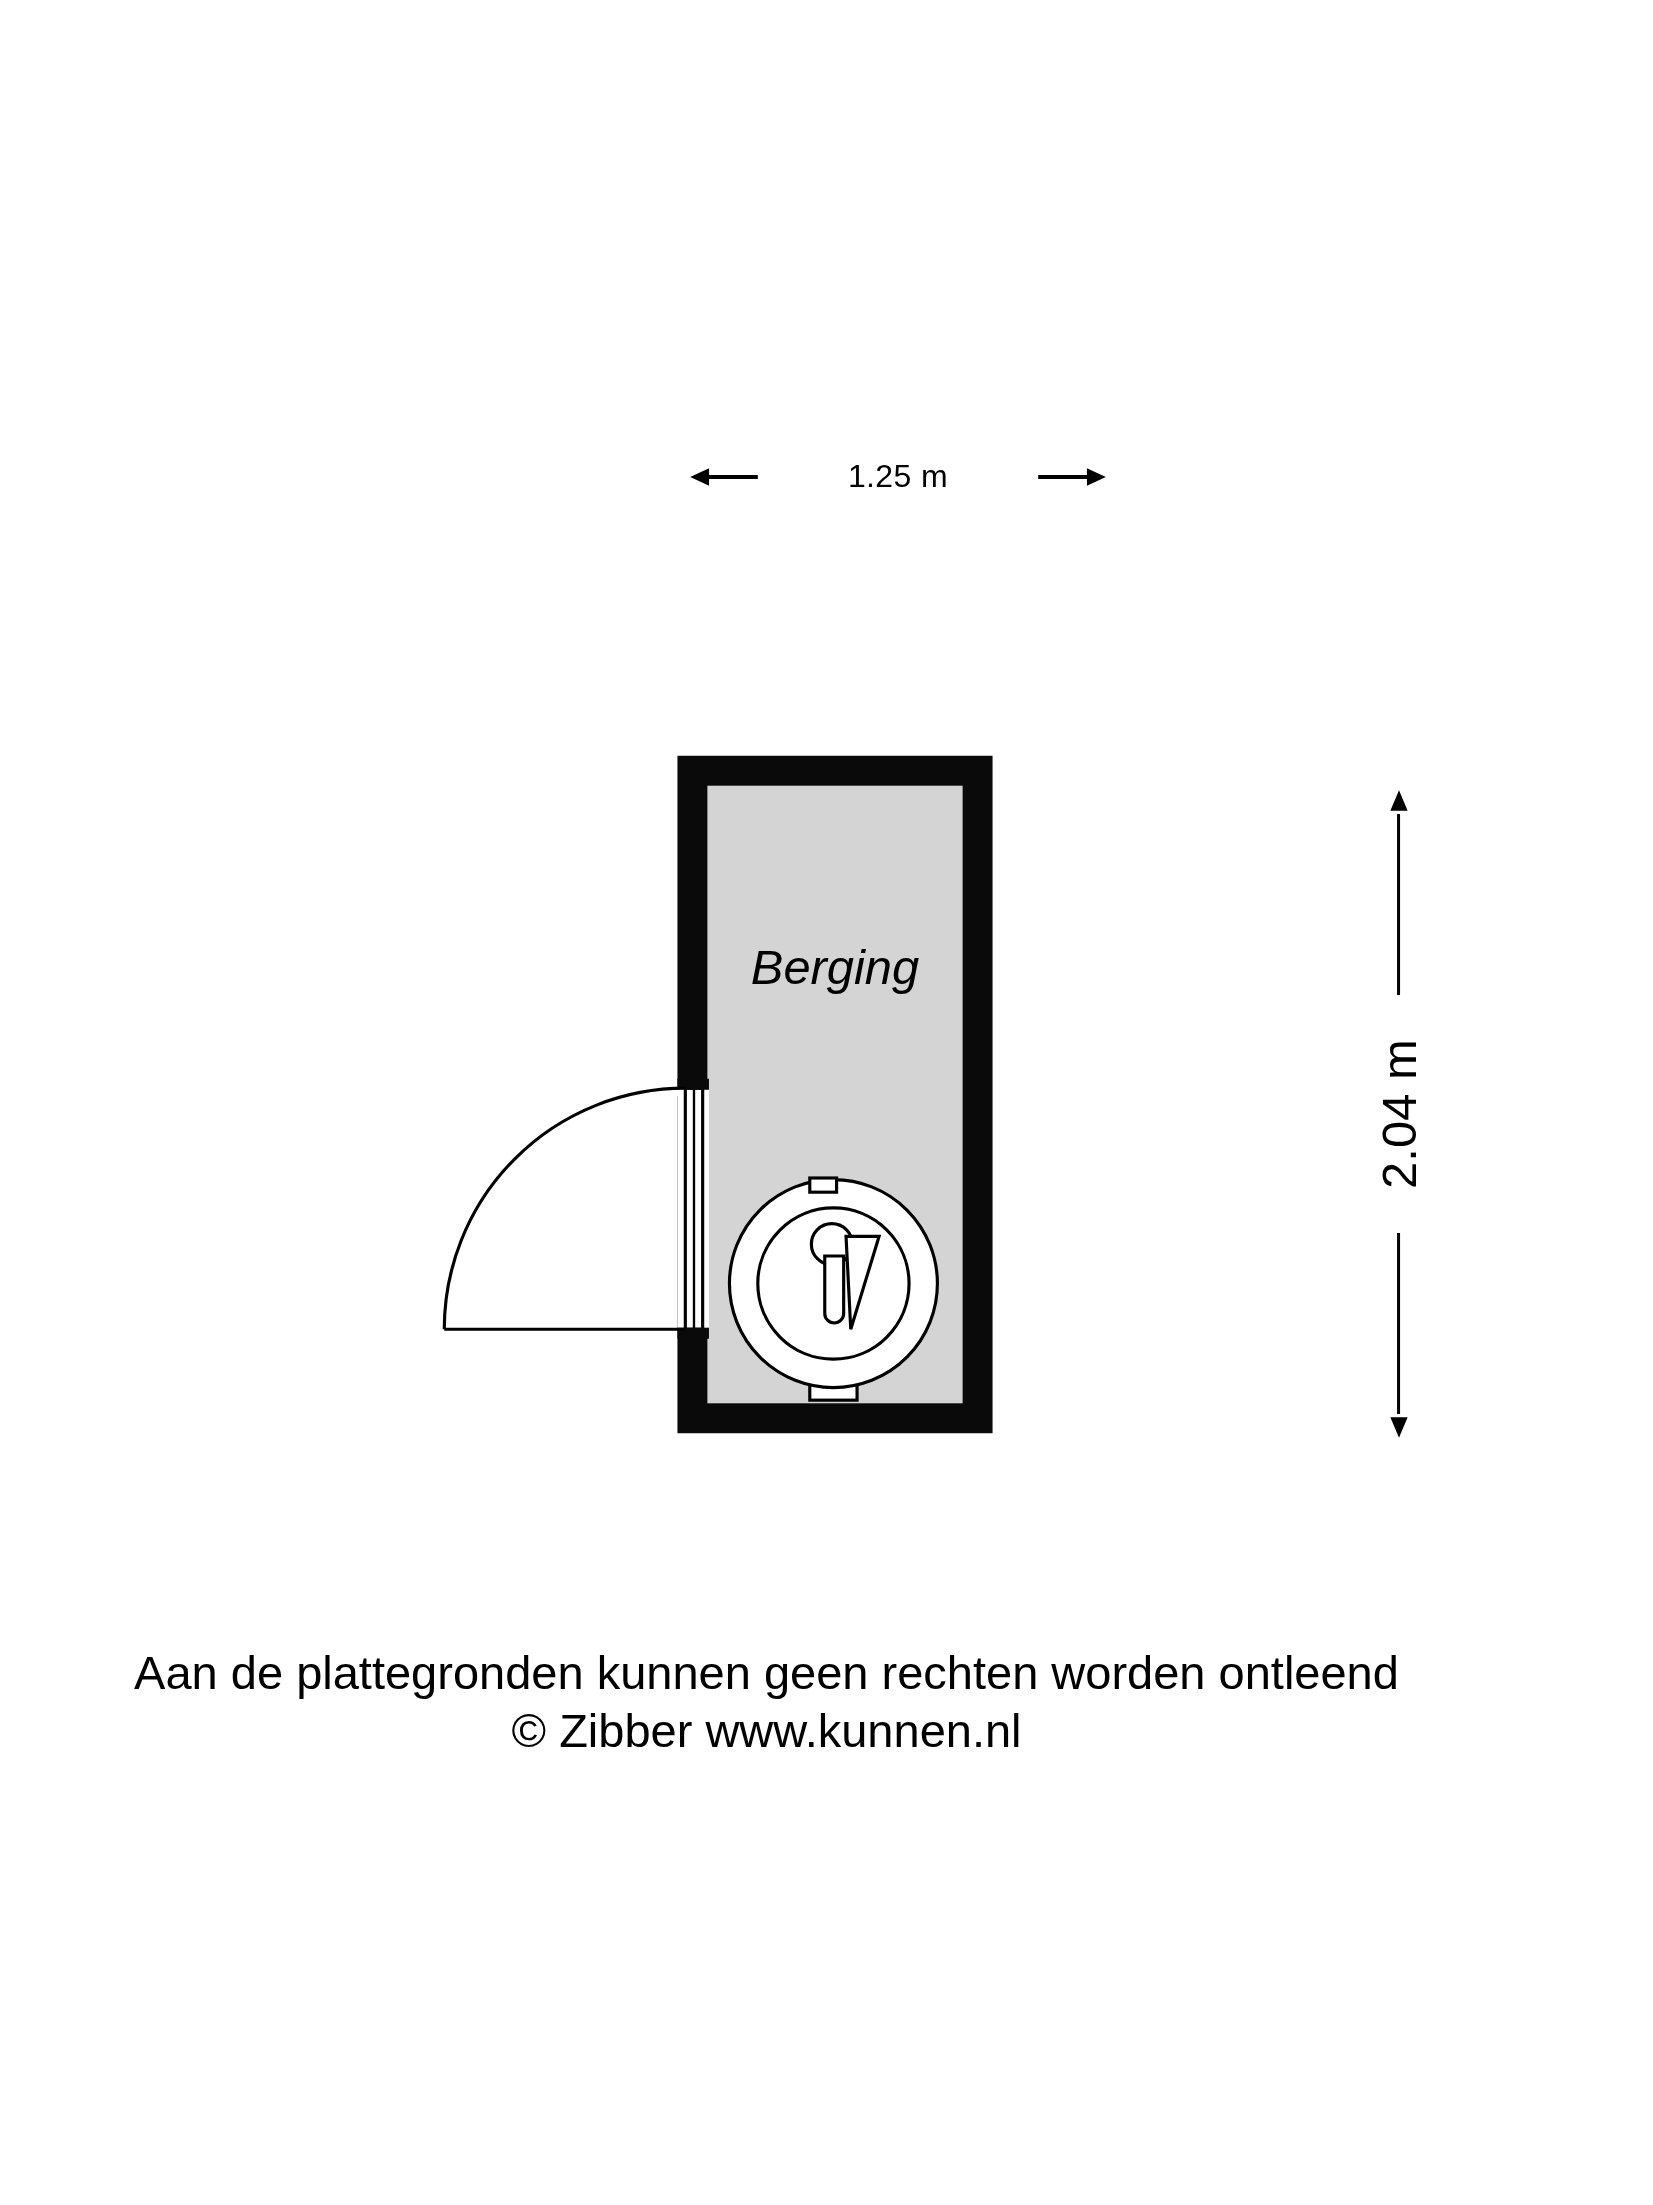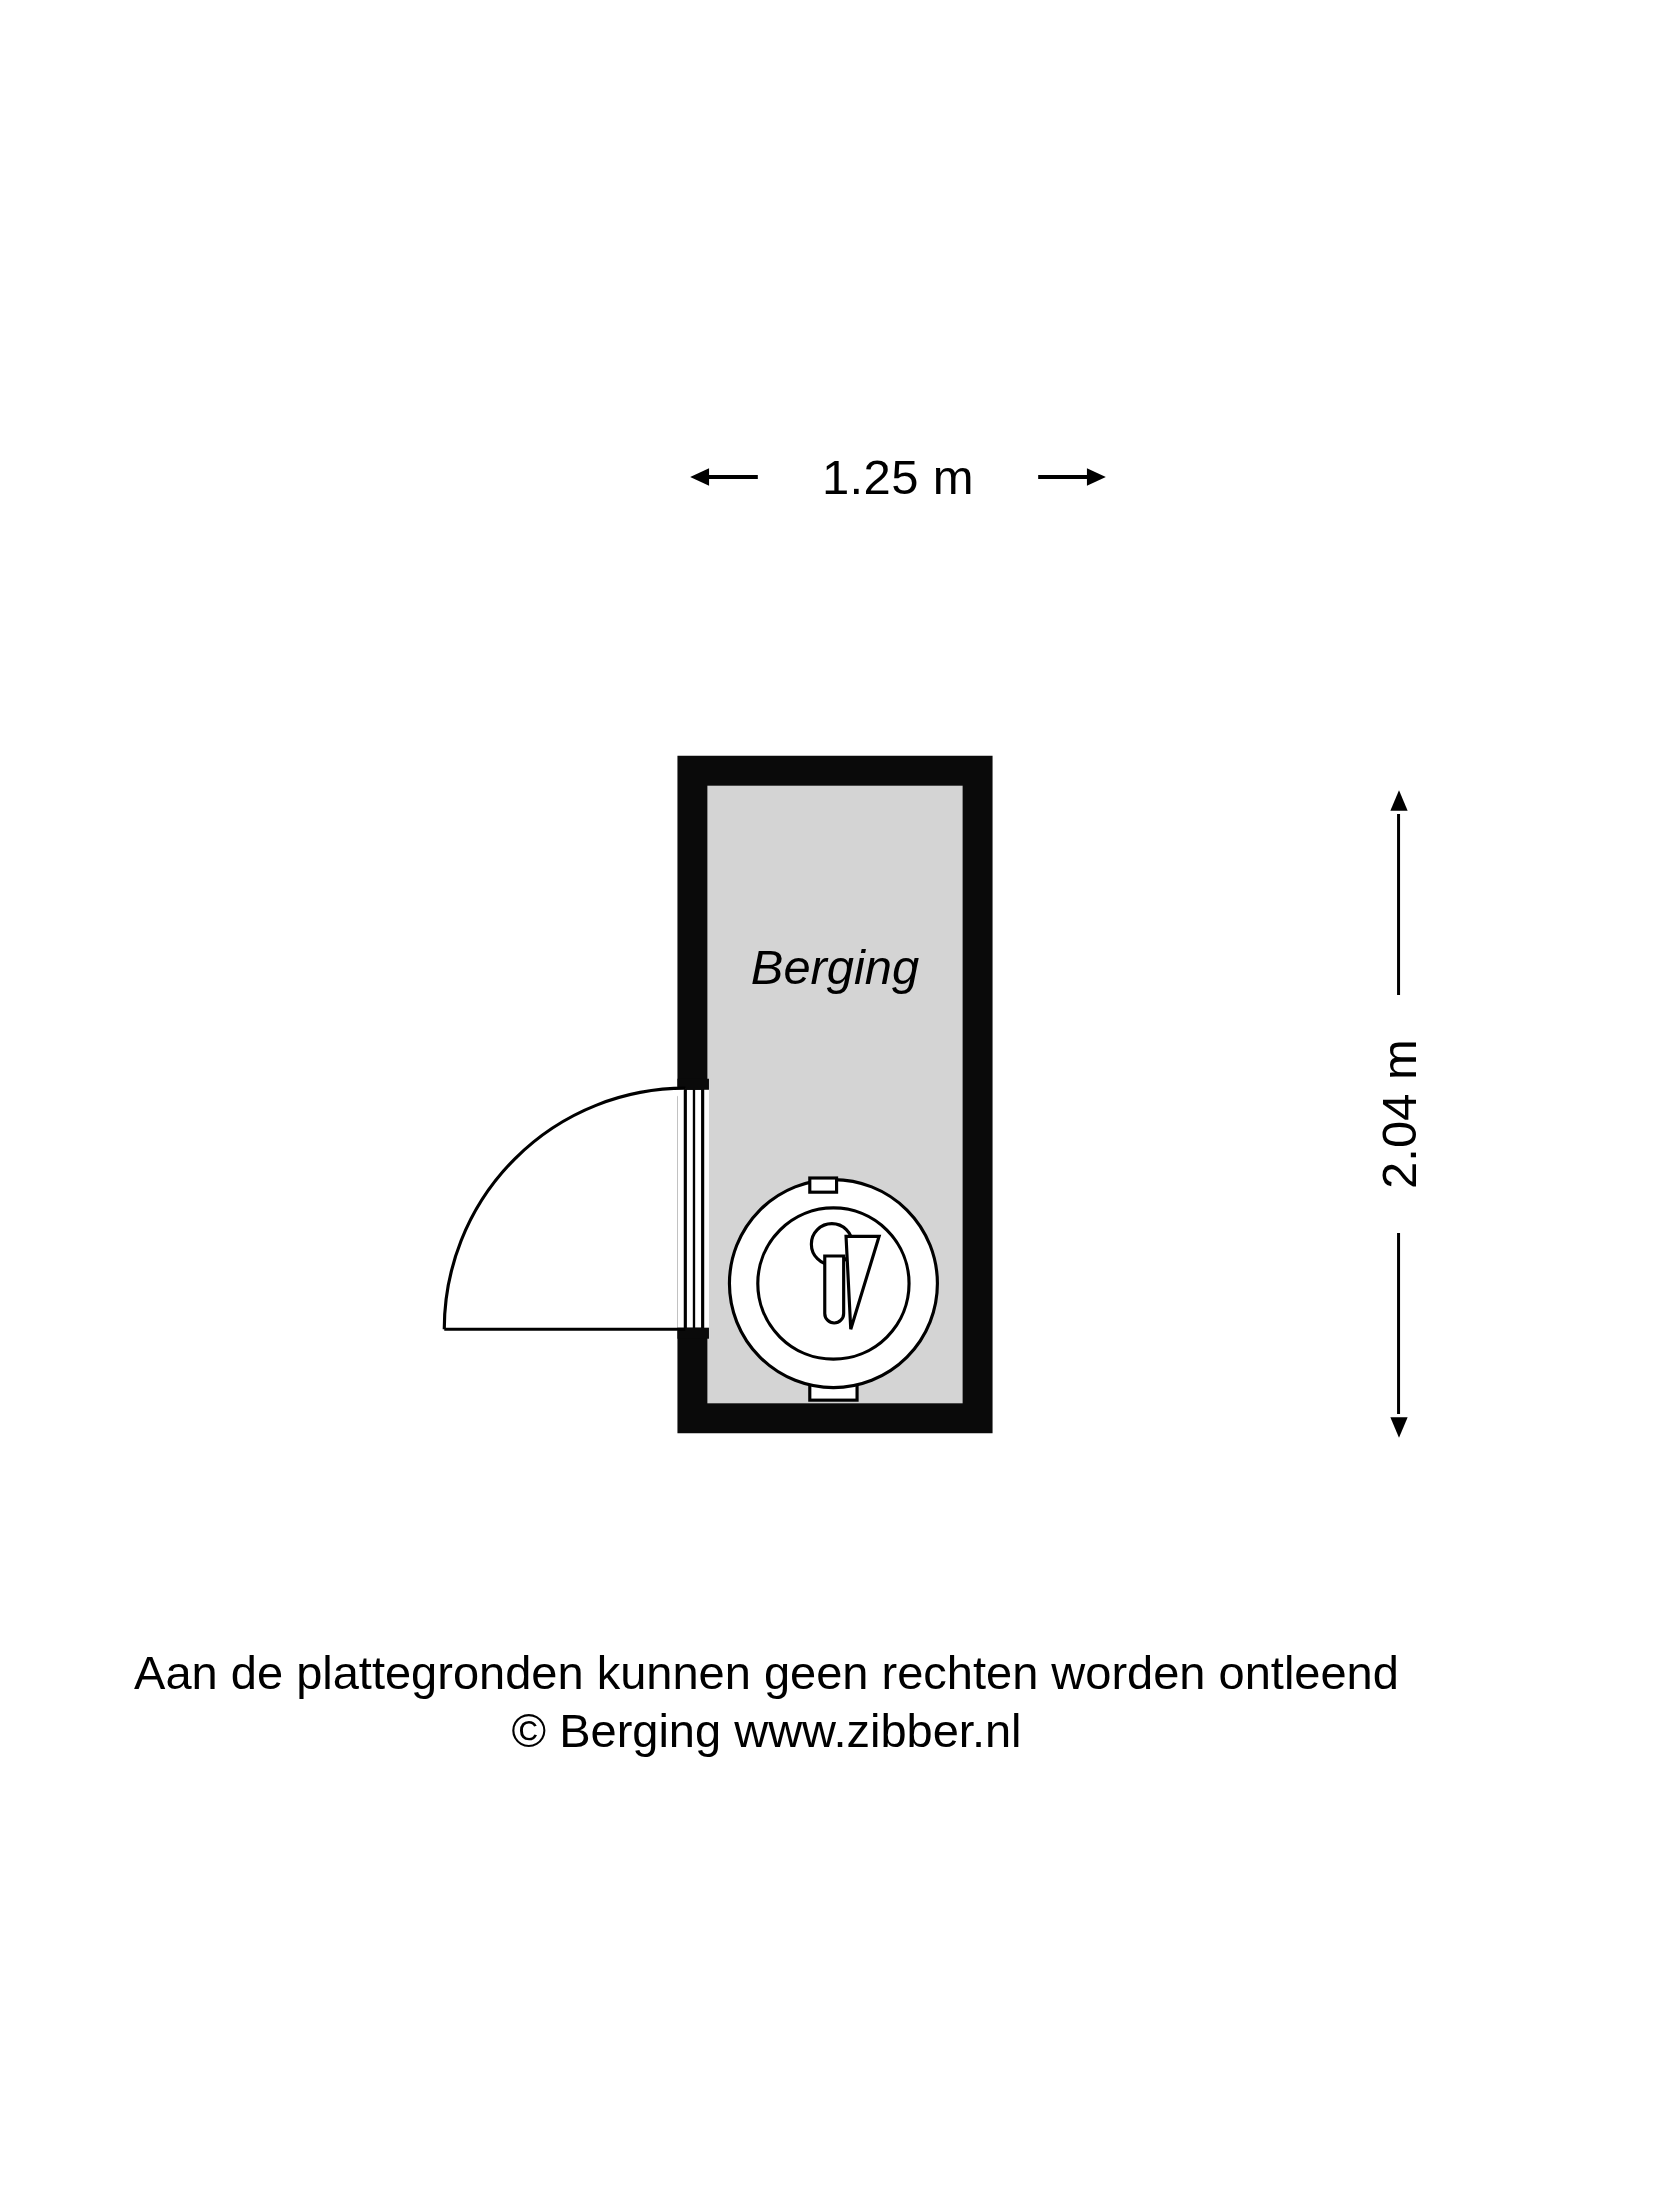--- a/index.html
+++ b/index.html
@@ -21,21 +21,21 @@
     position: absolute;
     left: 693px;
     top: 441px;
     width: 410px;
     height: 71px;
     display: flex;
     align-items: center;
     justify-content: center;
   }
   #dim-width .dim-label {
-    font-size: 49px;
+    font-size: 32px;
     letter-spacing: 0.4px;
     white-space: nowrap;
   }
   .arrow-h {
     position: absolute;
     top: 50%;
     transform: translateY(-50%);
     width: 68px;
     height: 23.6px;
   }
@@ -168,15 +168,15 @@
       <path d="M 487 655 L 487 728 a 12 12 0 0 0 24 0 L 511 655 Z" fill="#ffffff" stroke="#000" stroke-width="4"></path>
       <path d="M 514 630 L 556 630 L 520 748 Z" fill="#ffffff" stroke="#000" stroke-width="4"></path>
     </g>
 
     <text x="500" y="310" text-anchor="middle" font-family="Liberation Sans, sans-serif" font-size="62" fill="#000">Berging</text>
   </svg>
 </div>
 
 <div id="footer">
   <div class="line1">Aan de plattegronden kunnen geen rechten worden ontleend</div>
-  <div class="line2">© Berging www.zibber.nl</div>
+  <div class="line2">© Zibber www.kunnen.nl</div>
 </div>
 
 
 </body></html>

